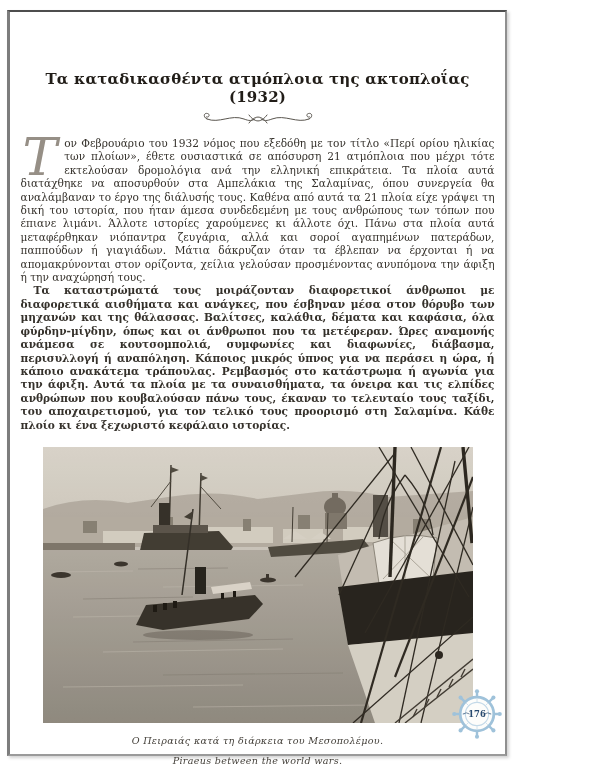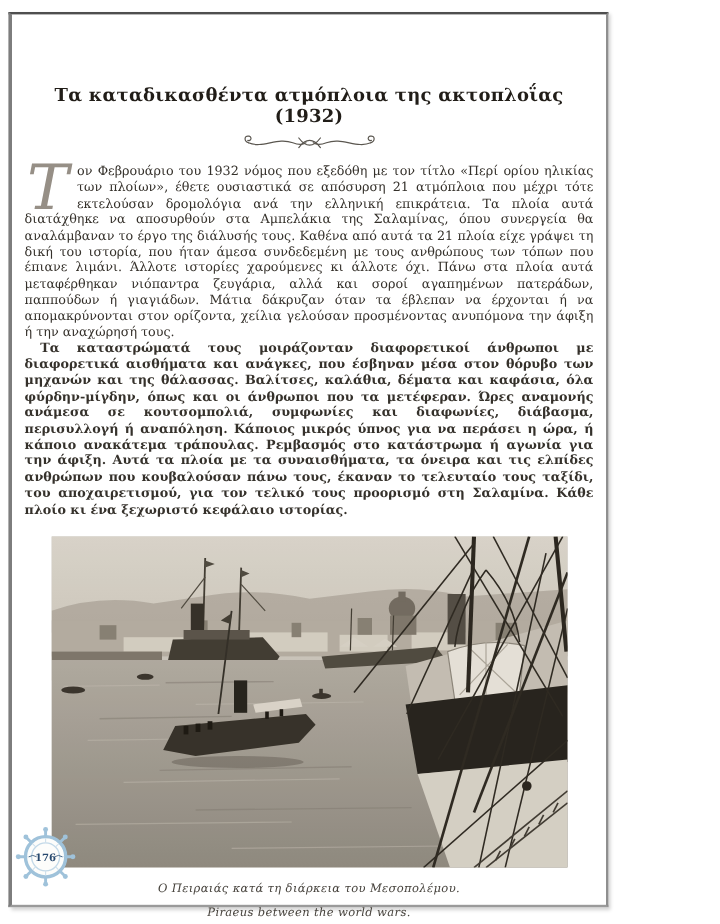--- a/index.html
+++ b/index.html
@@ -69,21 +69,21 @@
     font-size: 9.6px;
     color: #46423c;
     letter-spacing: 0.3px;
   }
   .caption-el { margin-top: 12px; }
   .caption-en { margin-top: 9px; }
   .footer {
     position: absolute;
     left: 0; bottom: 10px;
     width: 100%;
-    text-align: left;
+    text-align: right;
   }
   .wheel { display: inline-block; width: 56px; height: 52px; }
 </style>
 </head>
 <body>
 
 <div class="sheet">
 
   <h1 class="page-title">Τα καταδικασθέντα ατμόπλοια της ακτοπλοΐας (1932)</h1>
 

